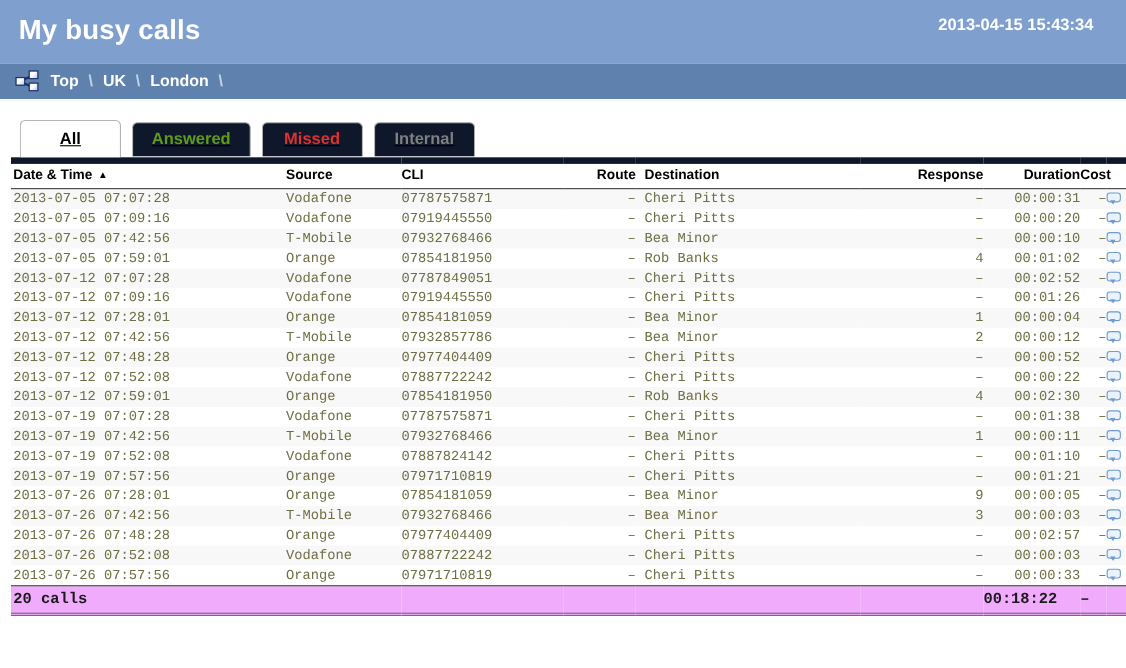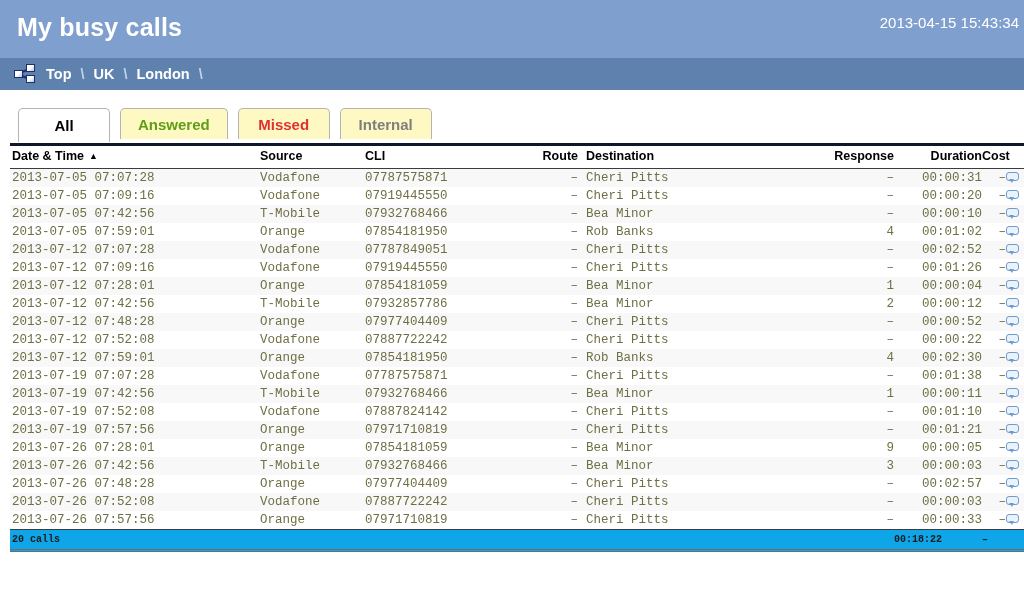--- a/index.html
+++ b/index.html
@@ -24,24 +24,24 @@
     position: absolute;
     left: 17px;
     top: 13px;
     font-size: 25px;
     font-weight: bold;
     color: #ffffff;
     letter-spacing: 0.2px;
   }
   .titlebar .stamp {
     position: absolute;
-    right: 5px;
+    right: 30px;
     top: 14px;
     font-size: 15px;
-    font-weight: normal;
+    font-weight: bold;
     color: #ffffff;
   }
 
   
   .crumbbar {
     height: 32px;
     background: #5e81ae;
     position: relative;
     border-bottom: 1px solid #ffffff;
   }
@@ -106,40 +106,41 @@
   
   .tabwrap {
     position: relative;
     height: 36px;
     margin-top: 17px;
     padding-left: 18px;
     box-sizing: border-box;
   }
   .tabs {
     display: flex;
-    align-items: flex-start;
+    align-items: center;
     gap: 10px;
     height: 36px;
     position: relative;
     z-index: 2;
+    text-decoration: underline;
   }
   .tab {
     height: 31px;
     min-width: 92px;
     padding: 0 17px;
     box-sizing: border-box;
     display: flex;
     align-items: center;
     justify-content: center;
     font-size: 15px;
     font-weight: bold;
     border: 1px solid #b4b4b4;
     border-bottom: none;
     border-radius: 5px 5px 0 0;
-    background: #fef9c3;
+    background: #0f172a;
     cursor: pointer;
     position: relative;
   }
   .tab.active {
     background: #ffffff;
     color: #000000;
     height: 34px;
     z-index: 3;
   }
   .tab.answered { color: #5f9d16; }
@@ -157,21 +158,21 @@
     width: 1004px;
     border-collapse: collapse;
     table-layout: fixed;
   }
   table.report thead th {
     font-size: 12.5px;
     font-weight: bold;
     color: #000000;
     text-align: left;
     padding: 3px 0 5px 0;
-    border-top: 3px solid #0f172a;
+    border-top: 6px solid #0f172a;
     border-bottom: 1px solid #3c3c3c;
     white-space: nowrap;
     cursor: pointer;
   }
   table.report thead th.r { text-align: right; }
   table.report tbody td {
     font-family: "Liberation Mono", monospace;
     font-size: 12.5px;
     color: #6f6f45;
     padding: 2px 0 2px 0;
@@ -226,27 +227,27 @@
     left: 3px; top: 7px;
     width: 0; height: 0;
     border-left: 3px solid transparent;
     border-right: 2px solid transparent;
     border-top: 4px solid #6f9cd0;
   }
 
   
   table.report tfoot td {
     font-family: "Liberation Mono", monospace;
-    font-size: 10px;
+    font-size: 14px;
     color: #1a1a1a;
     font-weight: bold;
     padding: 4px 0 4px 0;
     border-top: 1px solid #3c3c3c;
     border-bottom: 3px double #6e6e6e;
-    background: #0ea5e9;
+    background: #f0abfc;
     white-space: nowrap;
   }
   table.report tfoot td.r { text-align: left; }
   table.report tfoot td.col-dt { padding-left: 2px; }
 </style>
 </head>
 <body>
 
 <div class="titlebar">
   <div class="title">My busy calls</div>

